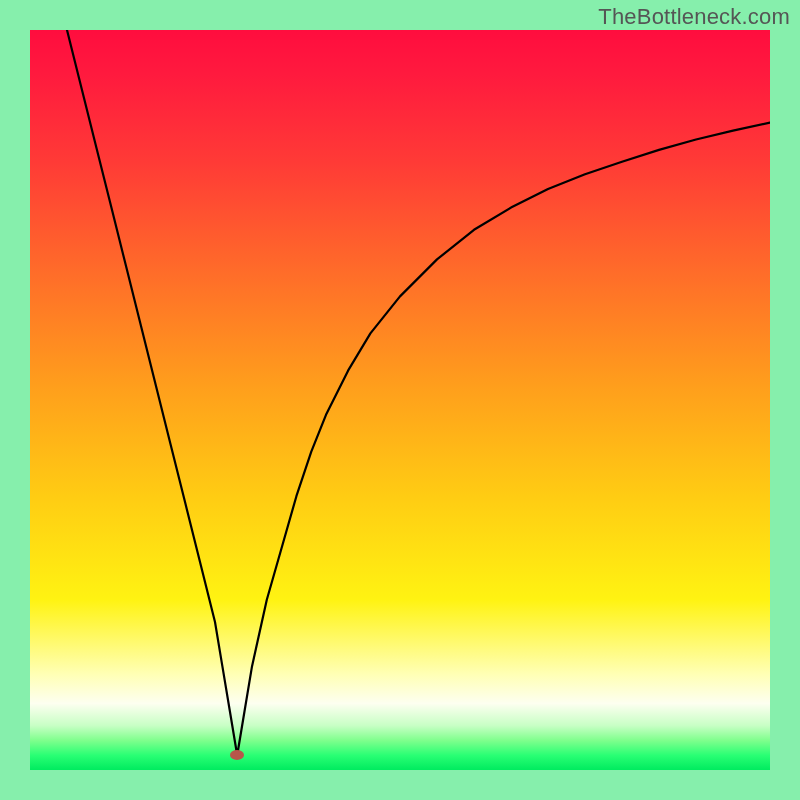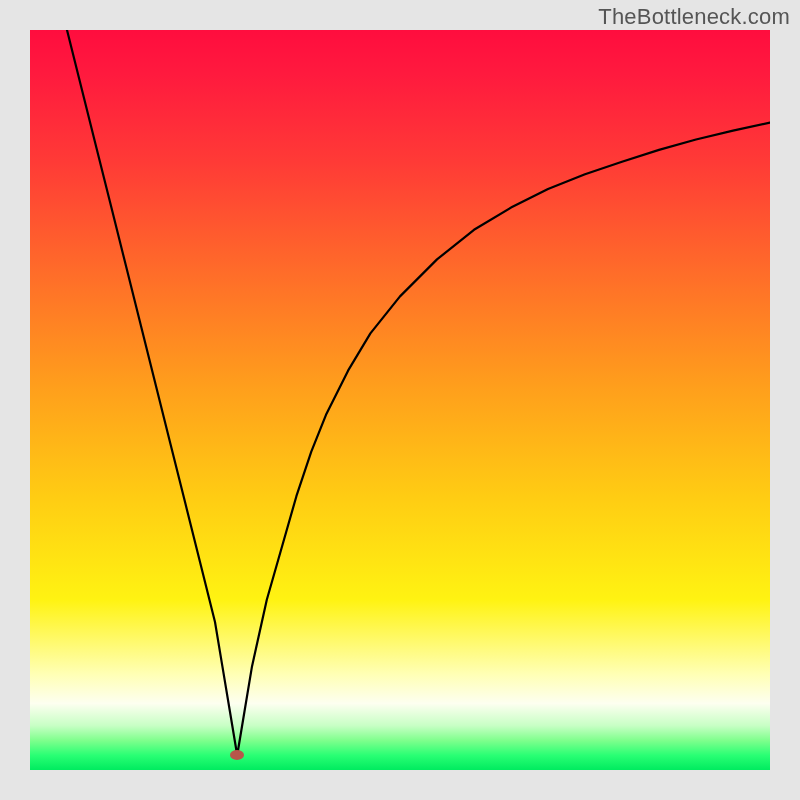--- a/index.html
+++ b/index.html
@@ -8,21 +8,21 @@
     width: 800px;
     height: 800px;
     background: #000;
     font-family: Arial, Helvetica, sans-serif;
     overflow: hidden;
   }
   .frame {
     position: relative;
     width: 800px;
     height: 800px;
-    background: #e5e5e5;
+    background: #86efac;
   }
   .watermark {
     position: absolute;
     top: 4px;
     right: 10px;
     color: #555;
     font-size: 22px;
     font-weight: 500;
     letter-spacing: 0.2px;
     z-index: 5;

